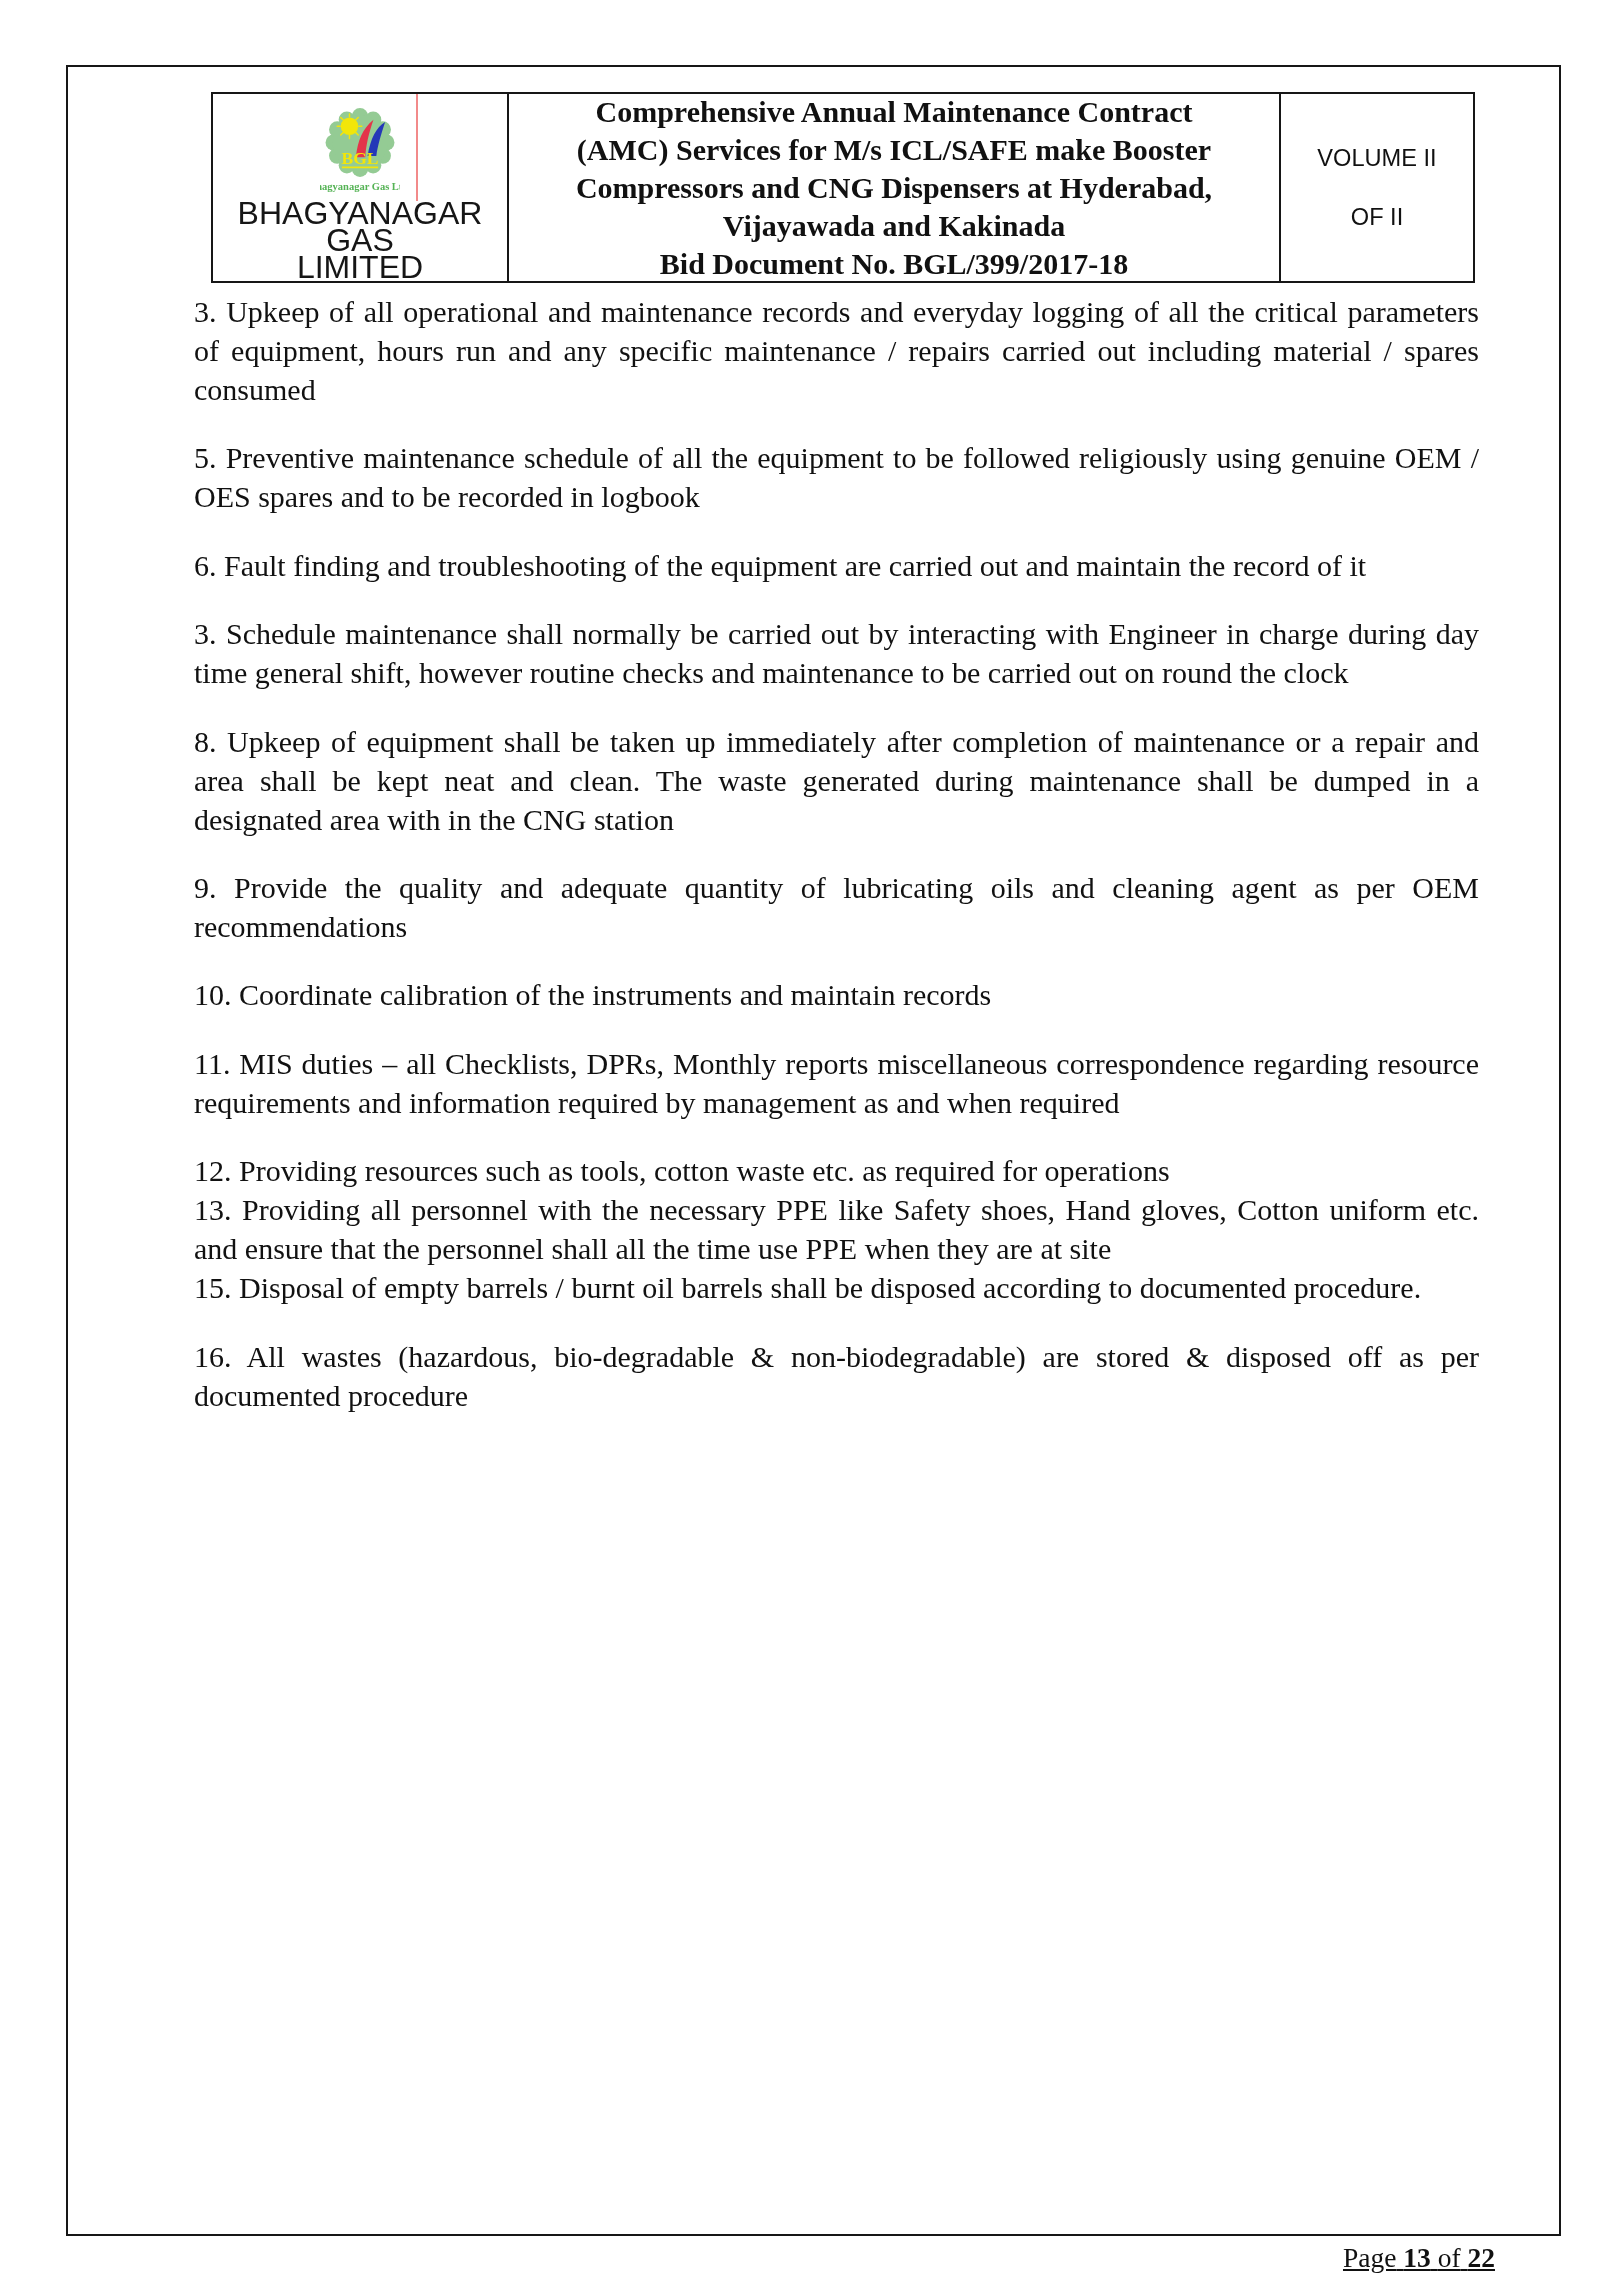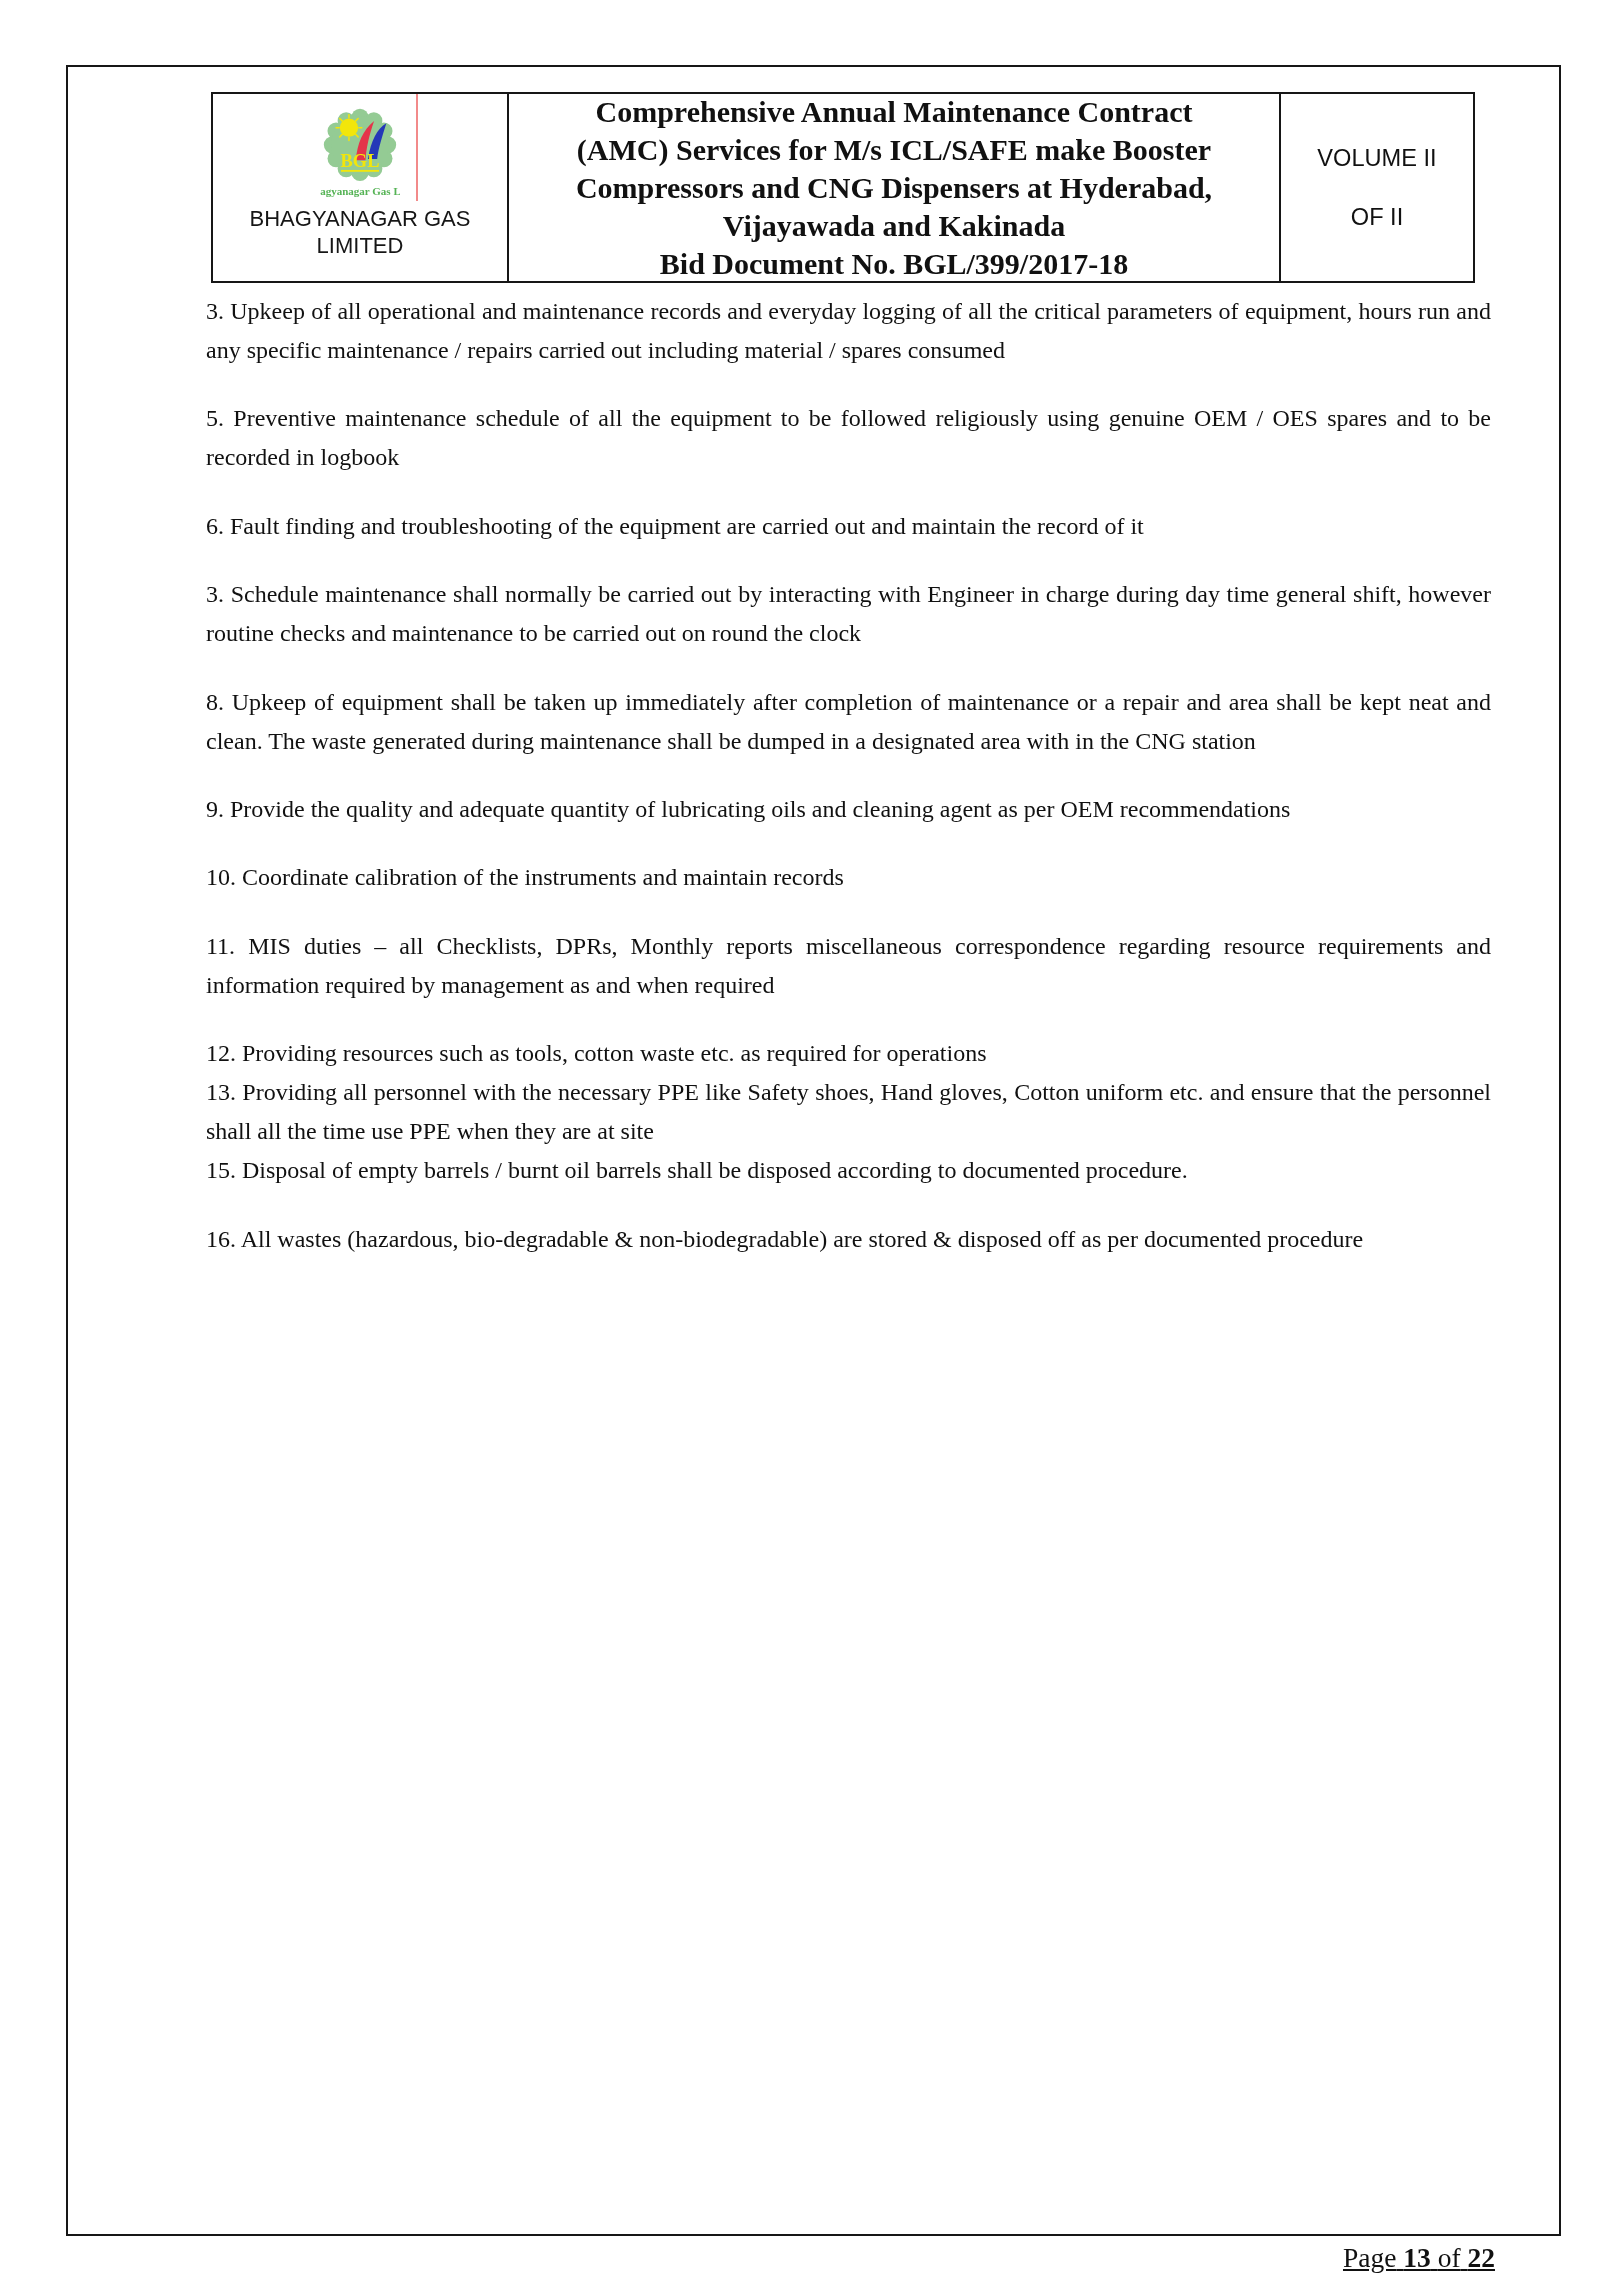--- a/index.html
+++ b/index.html
@@ -62,33 +62,33 @@
     gap: 29px;
   }
   .red-artifact {
     position: absolute;
     left: 203px; top: 0px;
     width: 2px; height: 107px;
     background: #f28a8a;
   }
   .company-name {
     font-family: "Liberation Sans", sans-serif;
-    font-size: 22px;
+    font-size: 32px;
     line-height: 27px;
     text-align: center;
     margin-top: 4.6px;
     color: #161616;
   }
   .bgl-logo-svg { display: block; }
   
   .content {
     position: absolute;
-    left: 206px; top: 292px;
+    left: 194px; top: 292px;
     width: 1285px;
-    font-size: 24px;
+    font-size: 30px;
     line-height: 39px;
     text-align: justify;
   }
   .para { margin: 0; }
   .para + .para { margin-top: 29.4px; }
   .para.tight { margin-top: 0; }
   
   .footer {
     position: absolute;
     left: 66px; top: 2241px;

